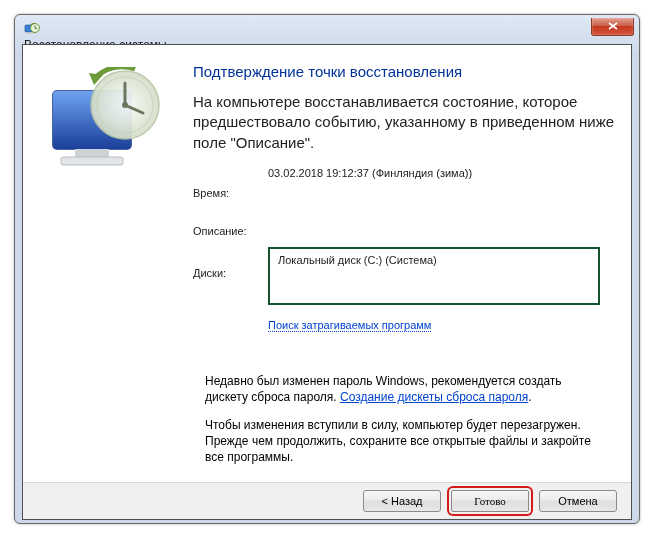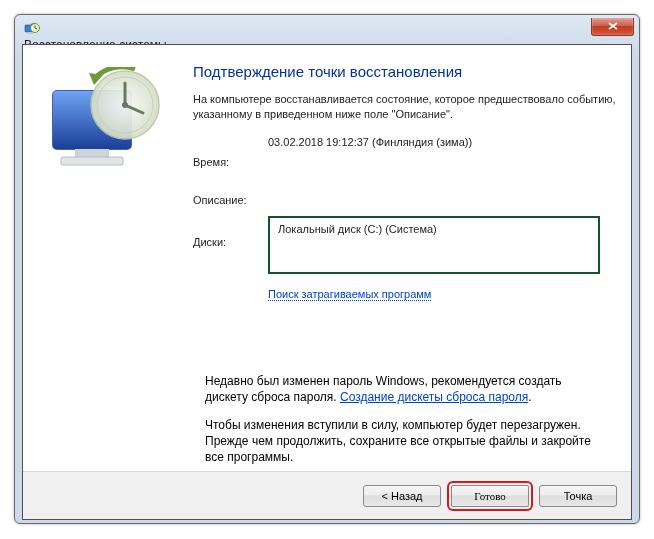--- a/index.html
+++ b/index.html
@@ -77,21 +77,21 @@
   flex: 1;
   color: #222;
 }
 .heading {
   font-size: 15px;
   color: #003399;
   margin: 6px 0 12px 0;
   font-weight: normal;
 }
 .intro {
-  font-size: 11px;
+  font-size: 15px;
   line-height: 1.35;
   margin-bottom: 14px;
   margin-top: 8px;
 }
 .row {
   display: flex;
   margin-bottom: 6px;
   font-size: 11px;
 }
 .row-label {
@@ -127,21 +127,21 @@
   left: 182px;
   right: 27px;
   font-size: 12px;
   line-height: 1.35;
 }
 .lower1 { top: 328px; }
 .lower2 { top: 372px; }
 .button-bar {
   position: absolute;
   left: 0; right: 0; bottom: 0;
-  height: 48px;
+  height: 37px;
   background: #f0f0f0;
   border-top: 1px solid #d8d8d8;
   display: flex;
   justify-content: flex-end;
   align-items: center;
   padding-right: 14px;
   gap: 8px;
 }
 .btn {
   min-width: 78px;
@@ -240,16 +240,16 @@
     <div class="lower-text lower1">
       <span>Недавно был изменен пароль Windows, рекомендуется создать дискету сброса пароля. </span><a class="link">Создание дискеты сброса пароля</a><span>.</span>
     </div>
     <div class="lower-text lower2">Чтобы изменения вступили в силу, компьютер будет перезагружен. Прежде чем продолжить, сохраните все открытые файлы и закройте все программы.</div>
 
     <div class="button-bar">
       <button class="btn">&lt; Назад</button>
       <span class="btn-highlight">
         <button class="btn">Готово</button>
       </span>
-      <button class="btn">Точка</button>
+      <button class="btn">Отмена</button>
     </div>
   </div>
 </div>
 
 </body></html>

